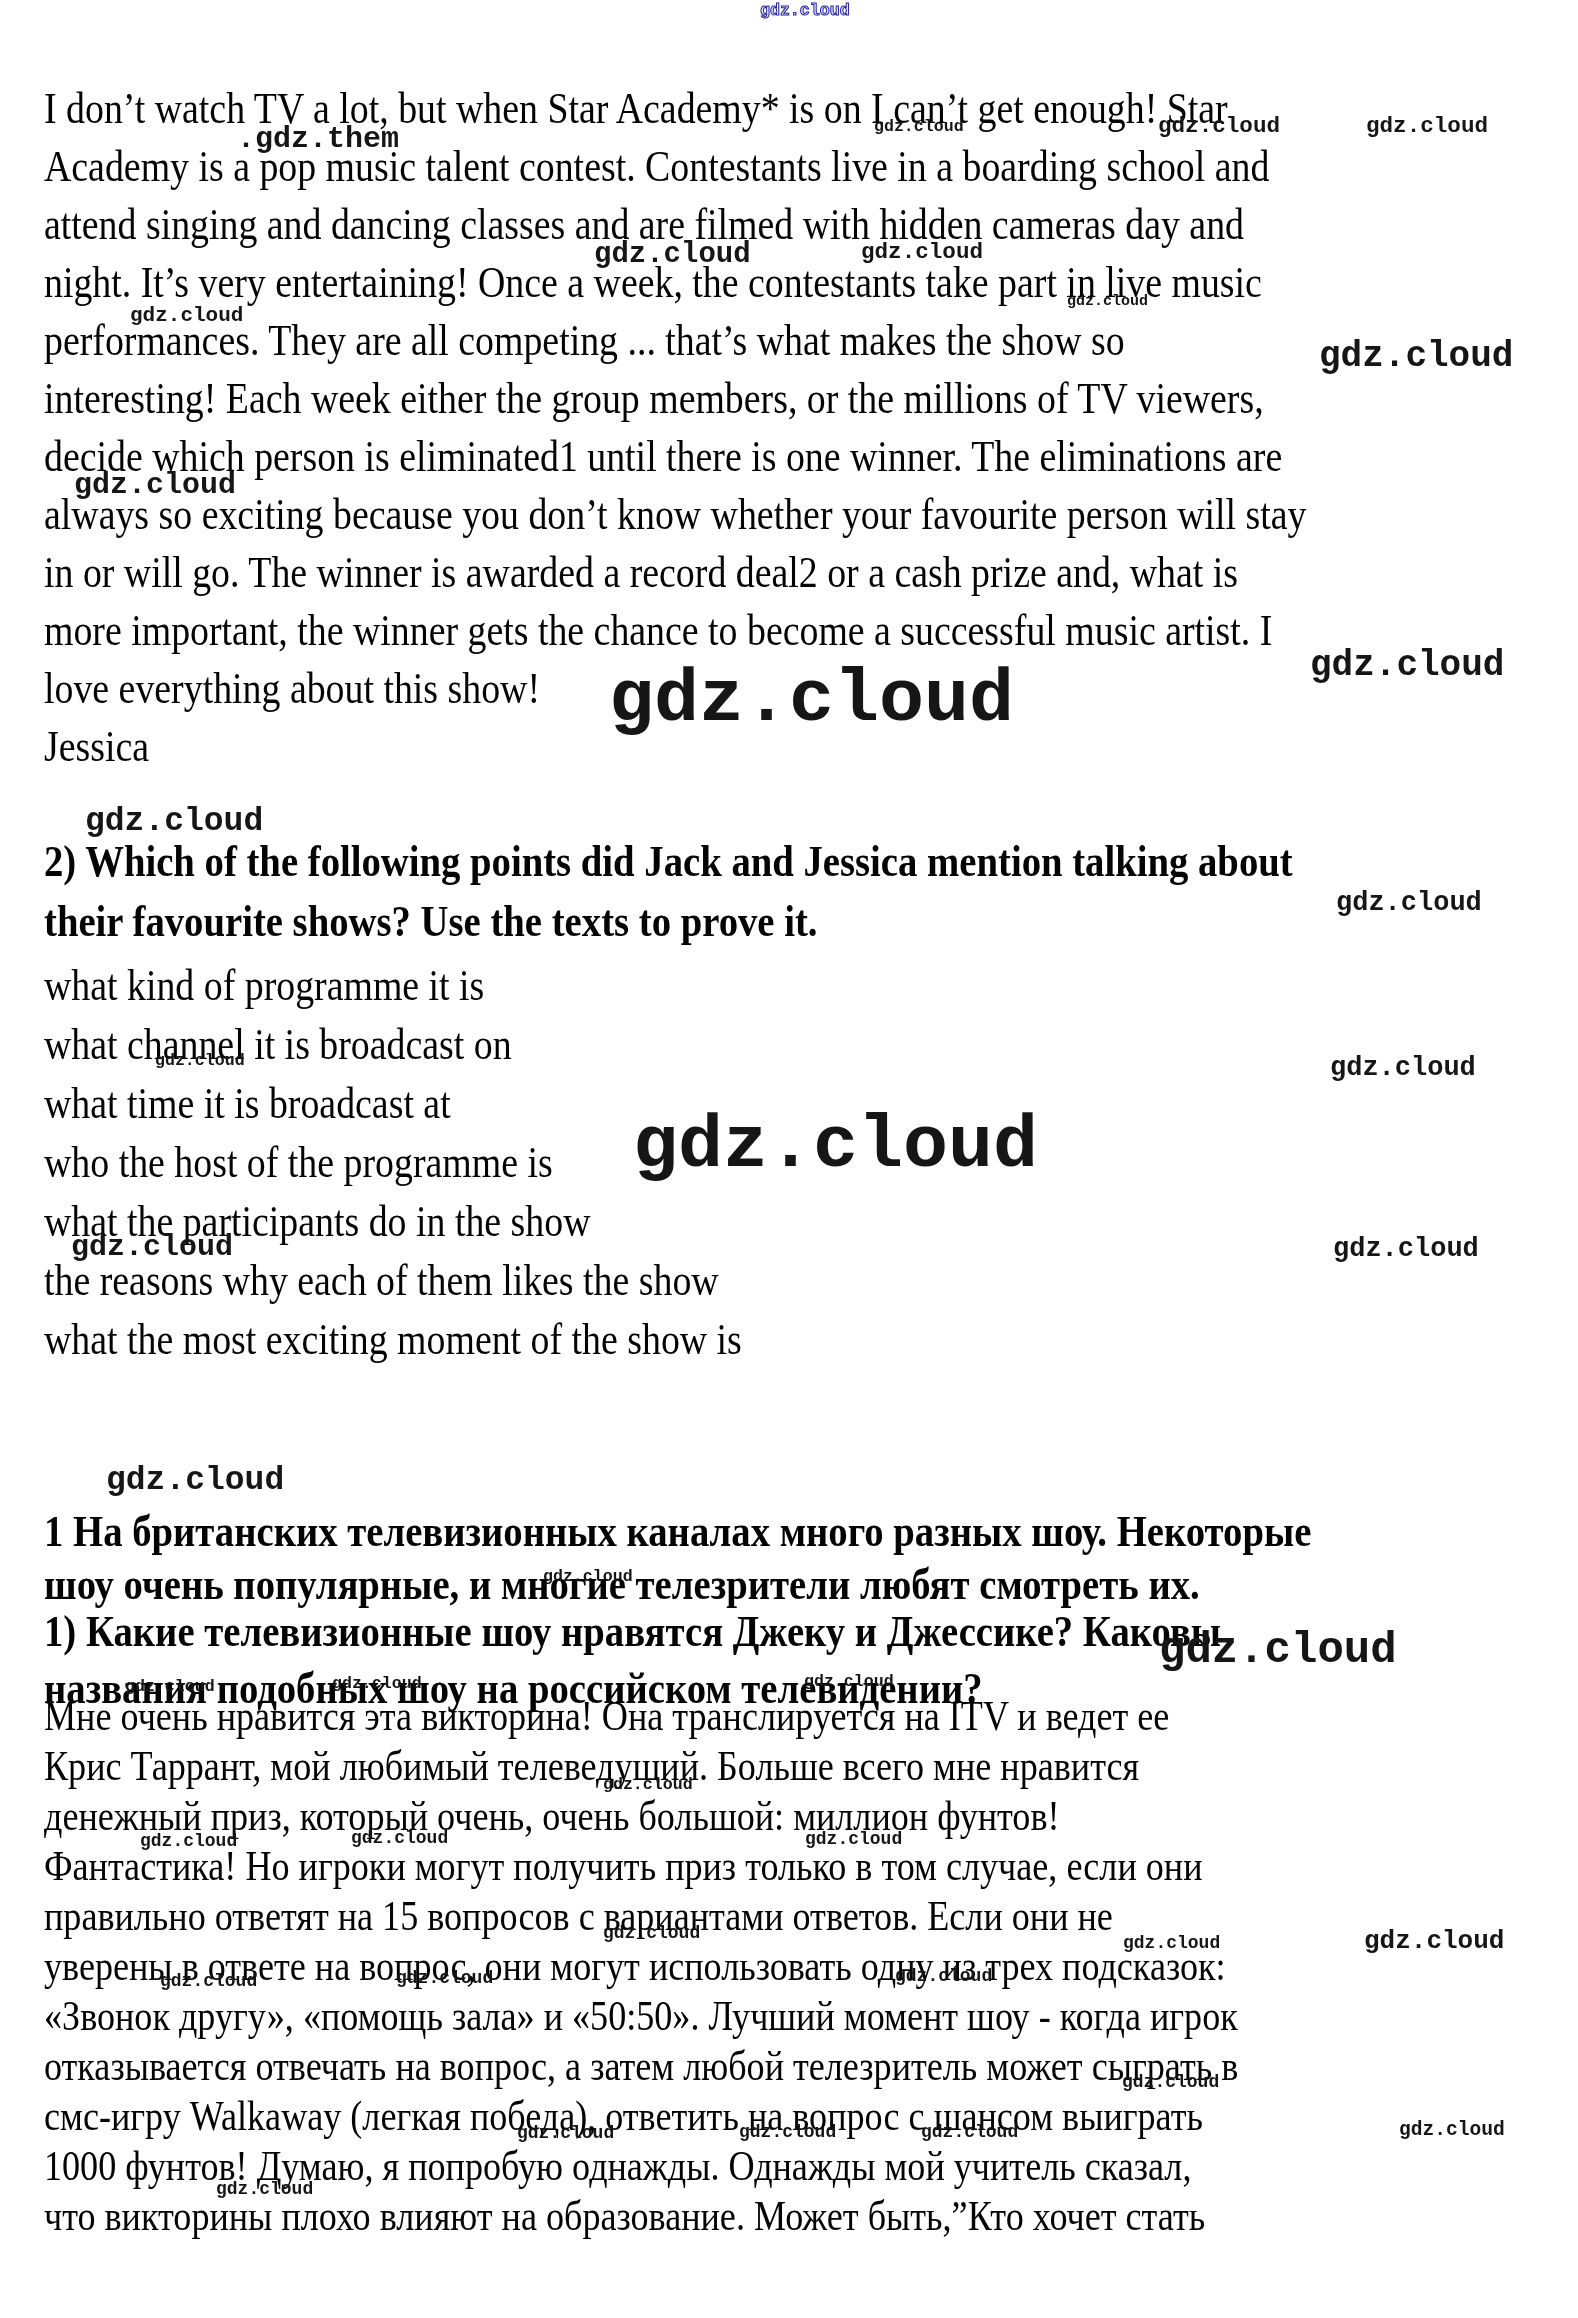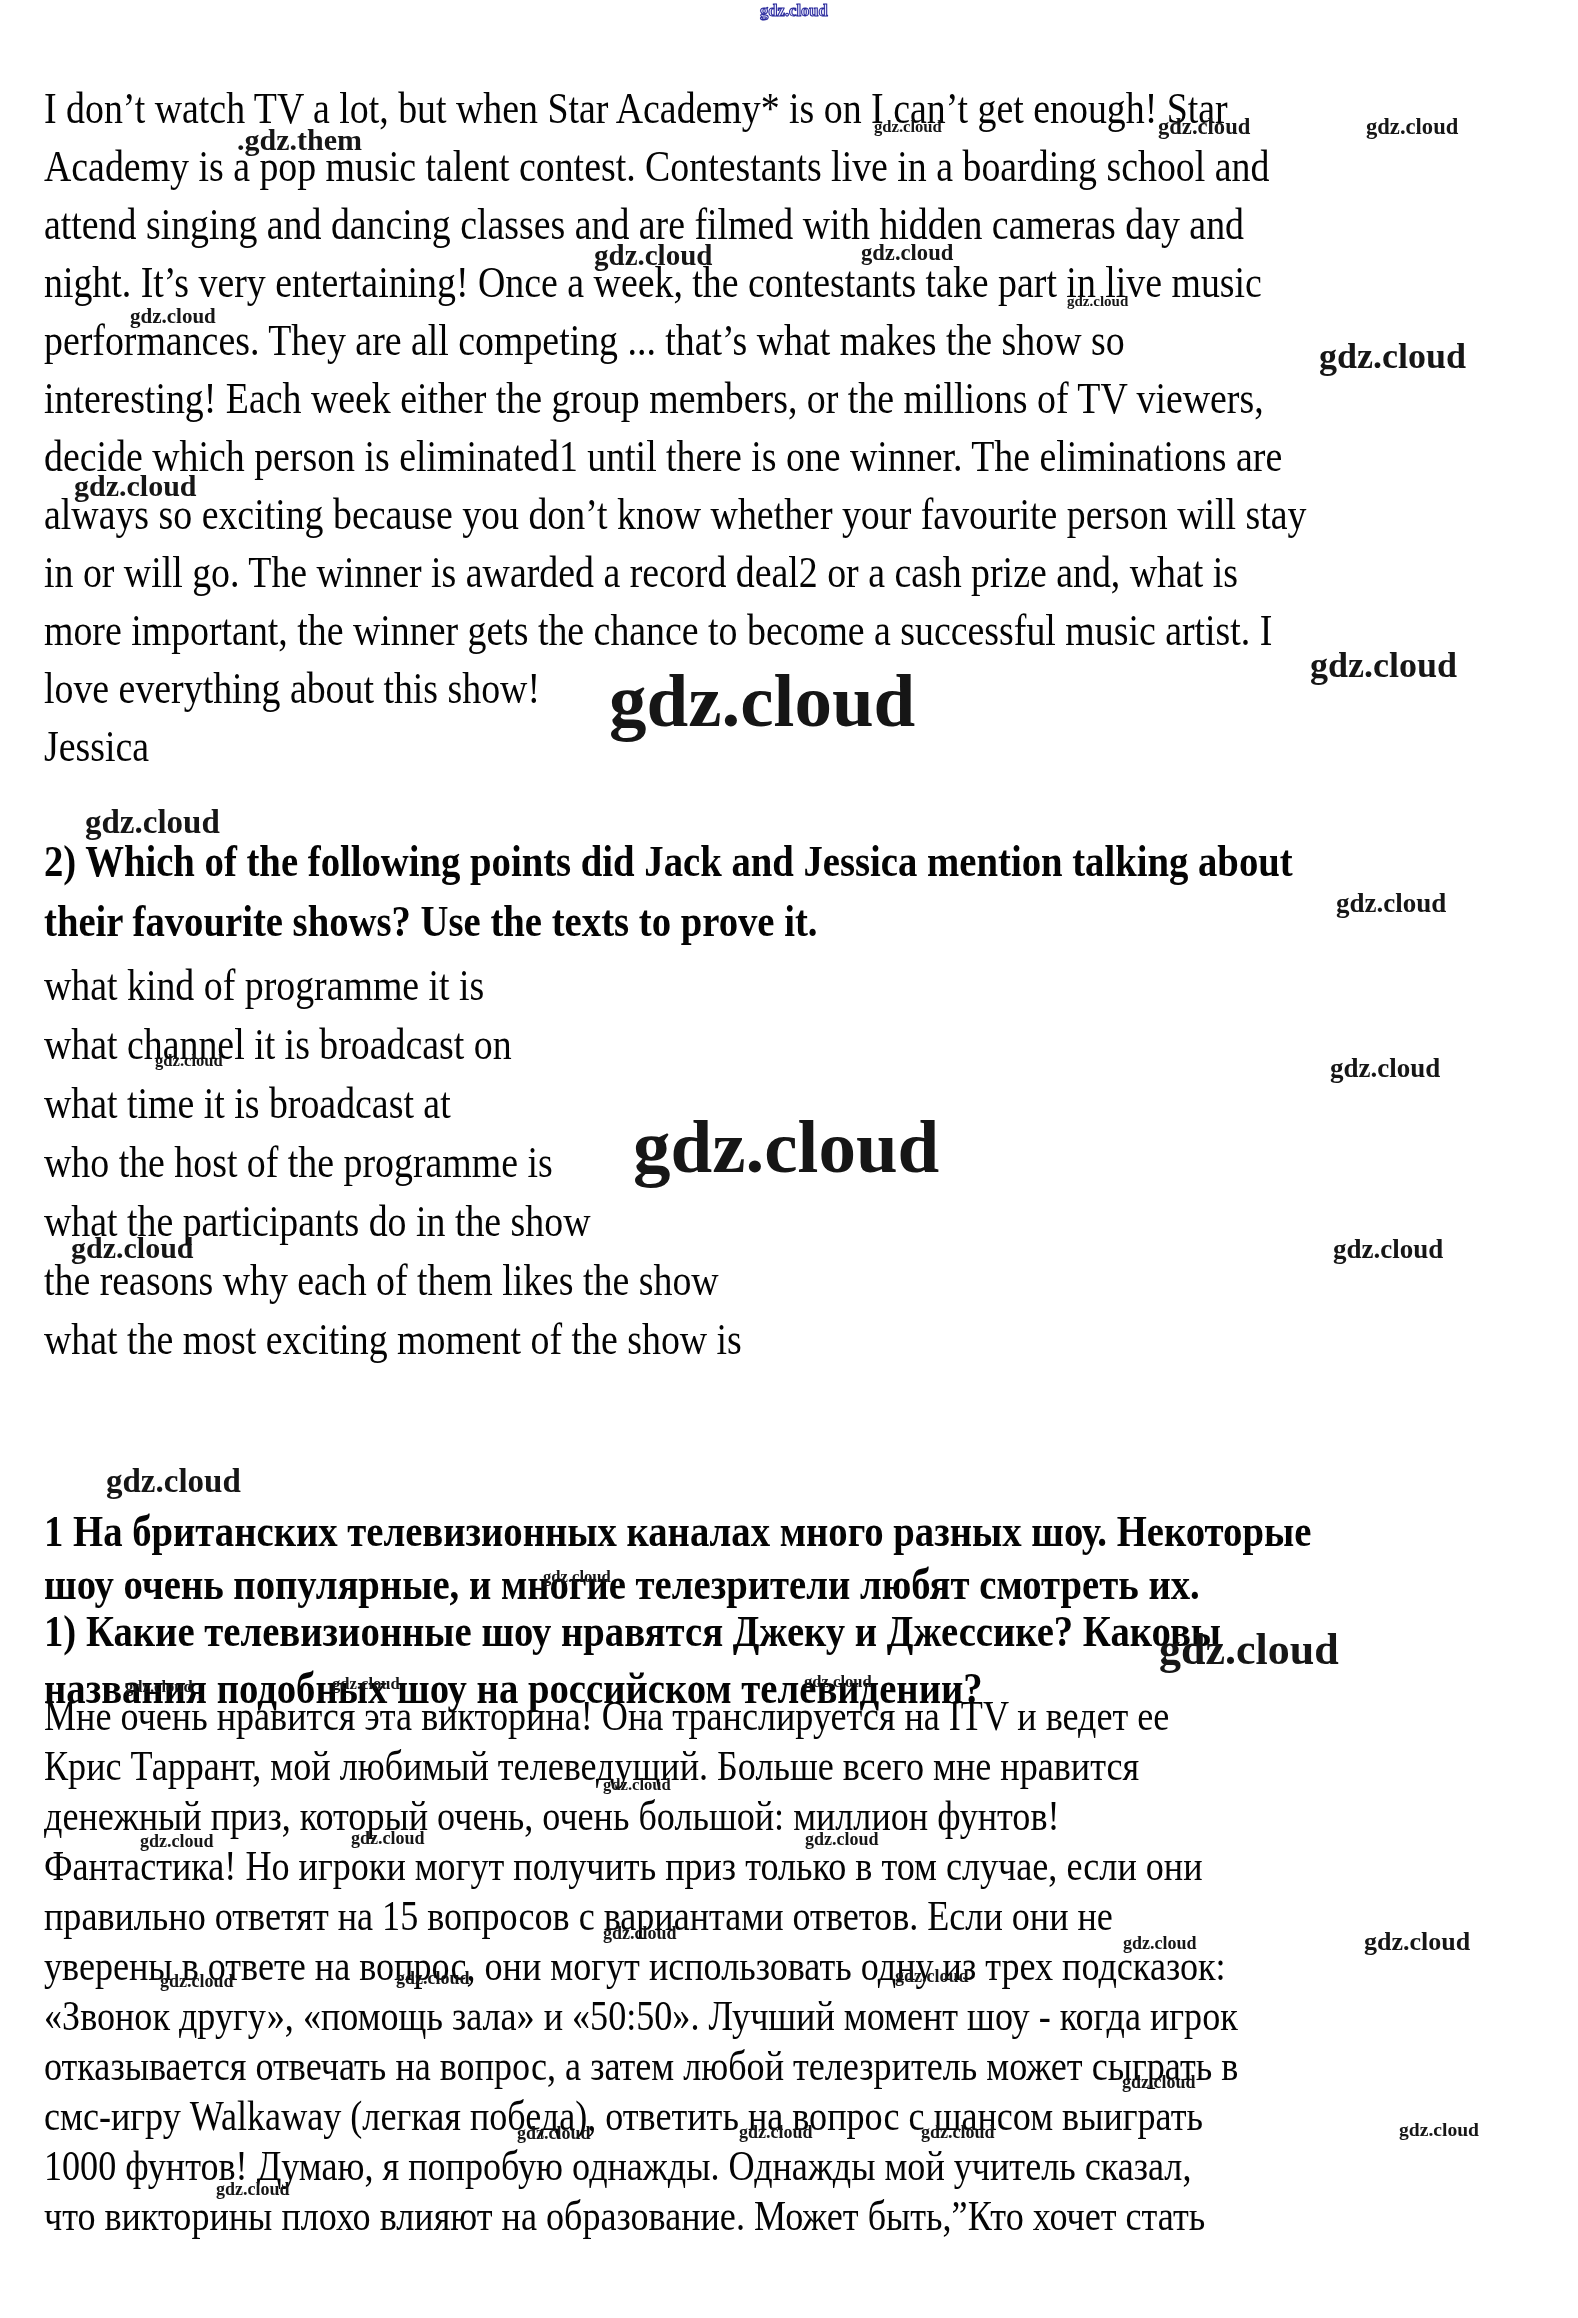--- a/index.html
+++ b/index.html
@@ -27,21 +27,21 @@
   .eng      { font-size: 44px; line-height: 58px; }
   .heading  { font-size: 45px; line-height: 60px; font-weight: bold; }
   .list     { font-size: 44px; line-height: 59px; }
   .rusbold-a{ font-size: 45px; line-height: 53px; font-weight: bold; }
   .rusbold-b{ font-size: 45px; line-height: 57px; font-weight: bold; }
   .rus      { font-size: 42px; line-height: 50px; }
   
   #watermark-layer { position: absolute; left: 0; top: 0; width: 100%; height: 100%; pointer-events: none; }
   .wm {
     position: absolute;
-    font-family: Liberation Serif, serif;
+    font-family: Liberation Mono, monospace;
     white-space: nowrap;
     color: #161616;
     line-height: 1.05;
   }
   .wm.b { font-weight: bold; }
   .wm.outline {
     color: #eaeaff;
     -webkit-text-stroke: 1px #2a2a9c;
     text-shadow: 0 0 0.8px #2a2a9c;
   }

